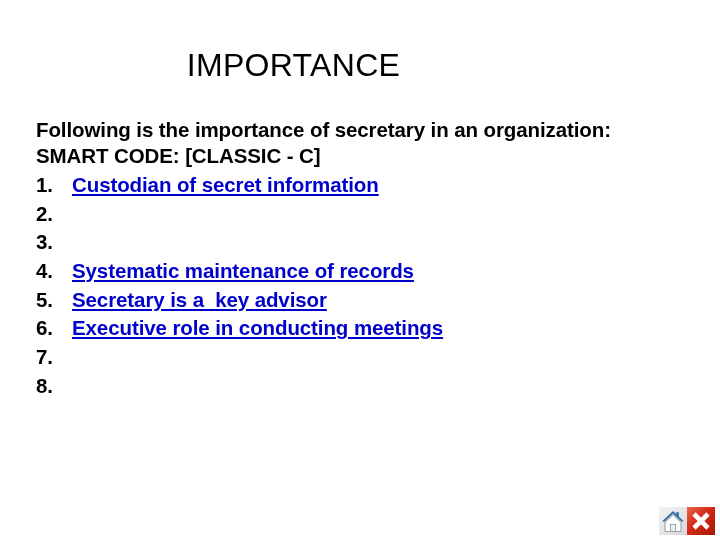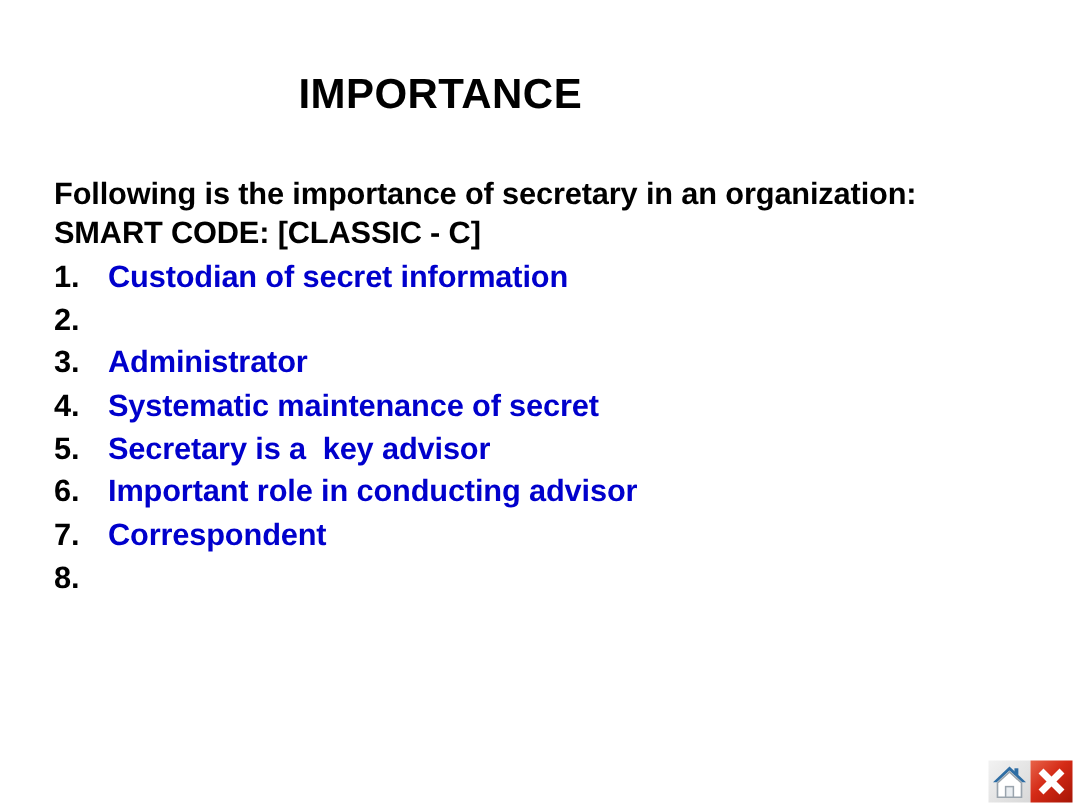--- a/index.html
+++ b/index.html
@@ -18,22 +18,22 @@
     overflow: hidden;
   }
 
   
   #slide-title {
     position: absolute;
     left: 0;
     top: 48px;
     width: 587px;
     text-align: center;
-    font-size: 28px;
-    font-weight: 700;
+    font-size: 32px;
+    font-weight: 400;
     color: #000000;
     letter-spacing: 0.3px;
     line-height: 1.1;
     white-space: pre;
   }
 
   
   #body-block {
     position: absolute;
     left: 36px;
@@ -70,20 +70,21 @@
     flex: 0 0 36px;
     font-size: 20.5px;
     font-weight: 700;
     color: #000000;
     letter-spacing: -0.1px;
   }
   .list-link {
     font-size: 20.5px;
     font-weight: 600;
     color: #0000CC;
+    text-decoration: underline;
     text-decoration-color: #0000CC;
     text-underline-offset: 2px;
     letter-spacing: -0.1px;
     cursor: pointer;
   }
 
   
   #nav-icons {
     position: absolute;
     left: 659px;
@@ -128,41 +129,39 @@
         <span class="list-num">1.</span>
         <span class="list-link">Custodian of secret information</span>
       </li>
 
       <li class="list-row">
         <span class="list-num">2.</span>
       </li>
 
       <li class="list-row">
         <span class="list-num">3.</span>
-        <span class="list-link">Administrator</span>
       </li>
 
       <li class="list-row">
         <span class="list-num">4.</span>
-        <span class="list-link">Systematic maintenance of secret</span>
+        <span class="list-link">Systematic maintenance of records</span>
       </li>
 
       <li class="list-row">
         <span class="list-num">5.</span>
         <span class="list-link">Secretary is a  key advisor</span>
       </li>
 
       <li class="list-row">
         <span class="list-num">6.</span>
-        <span class="list-link">Important role in conducting advisor</span>
+        <span class="list-link">Executive role in conducting meetings</span>
       </li>
 
       <li class="list-row">
         <span class="list-num">7.</span>
-        <span class="list-link">Correspondent</span>
       </li>
 
       <li class="list-row">
         <span class="list-num">8.</span>
       </li>
 
     </ol>
   </div>
 
   <div id="nav-icons">

